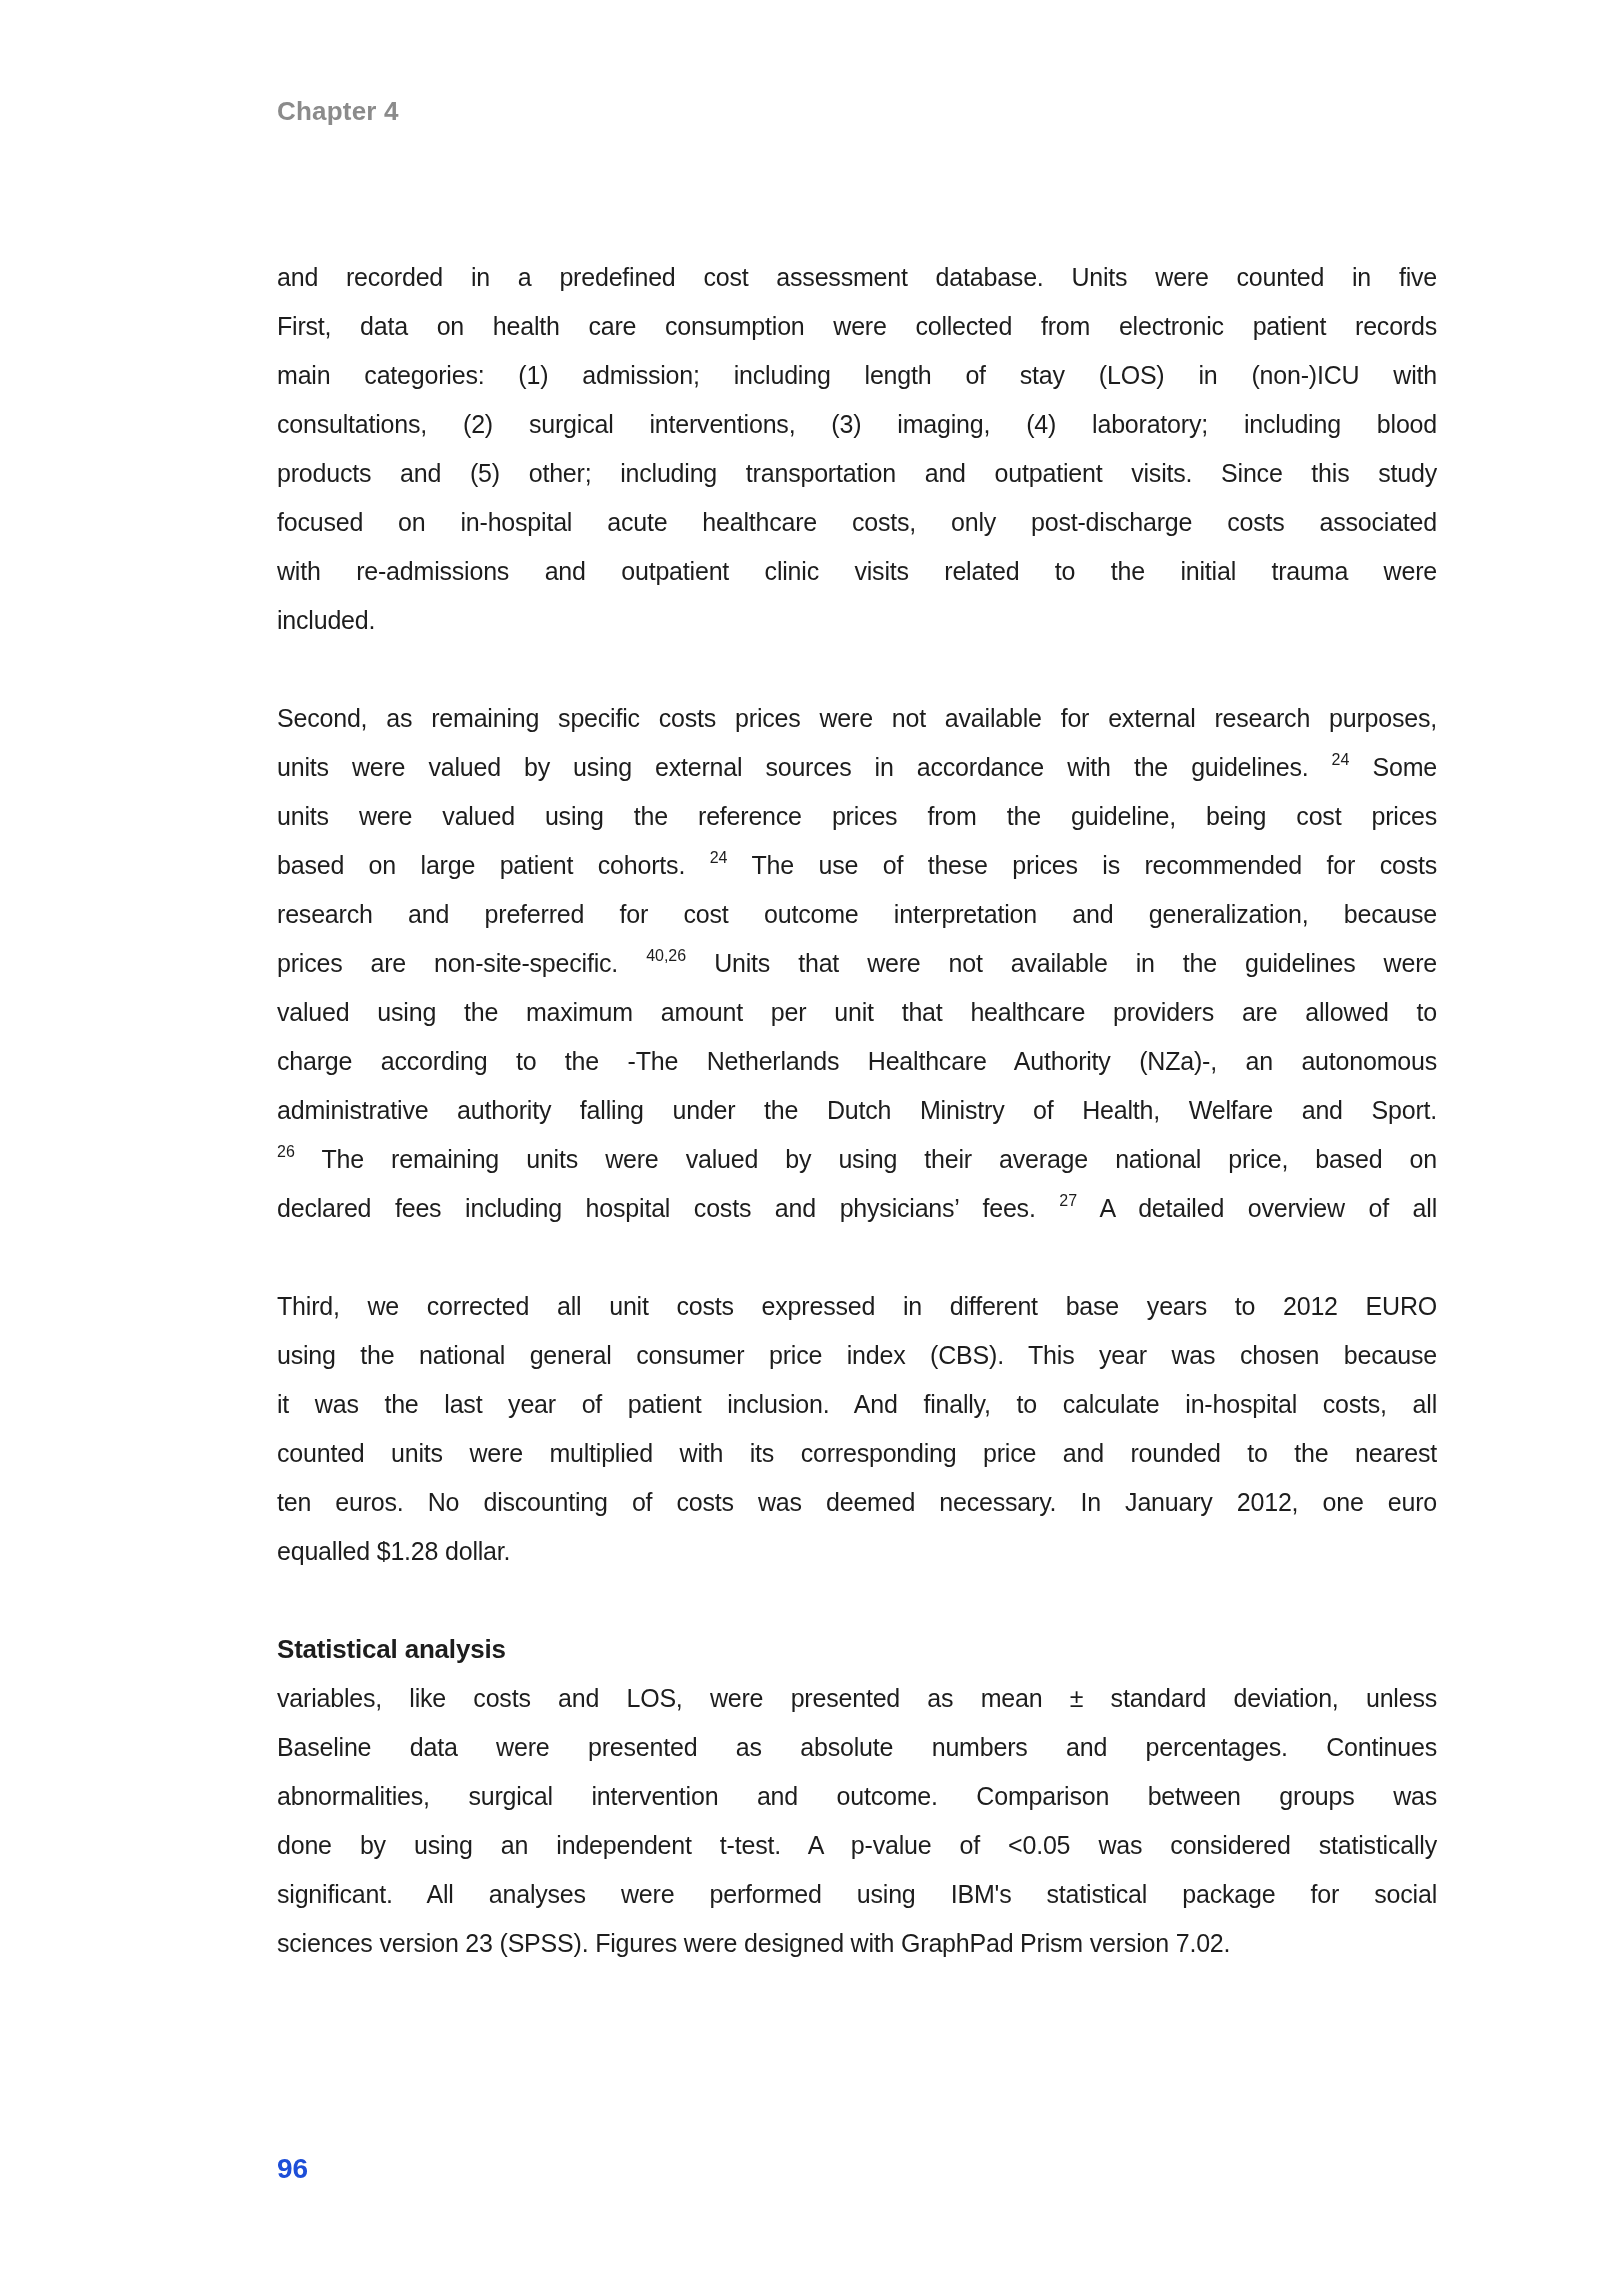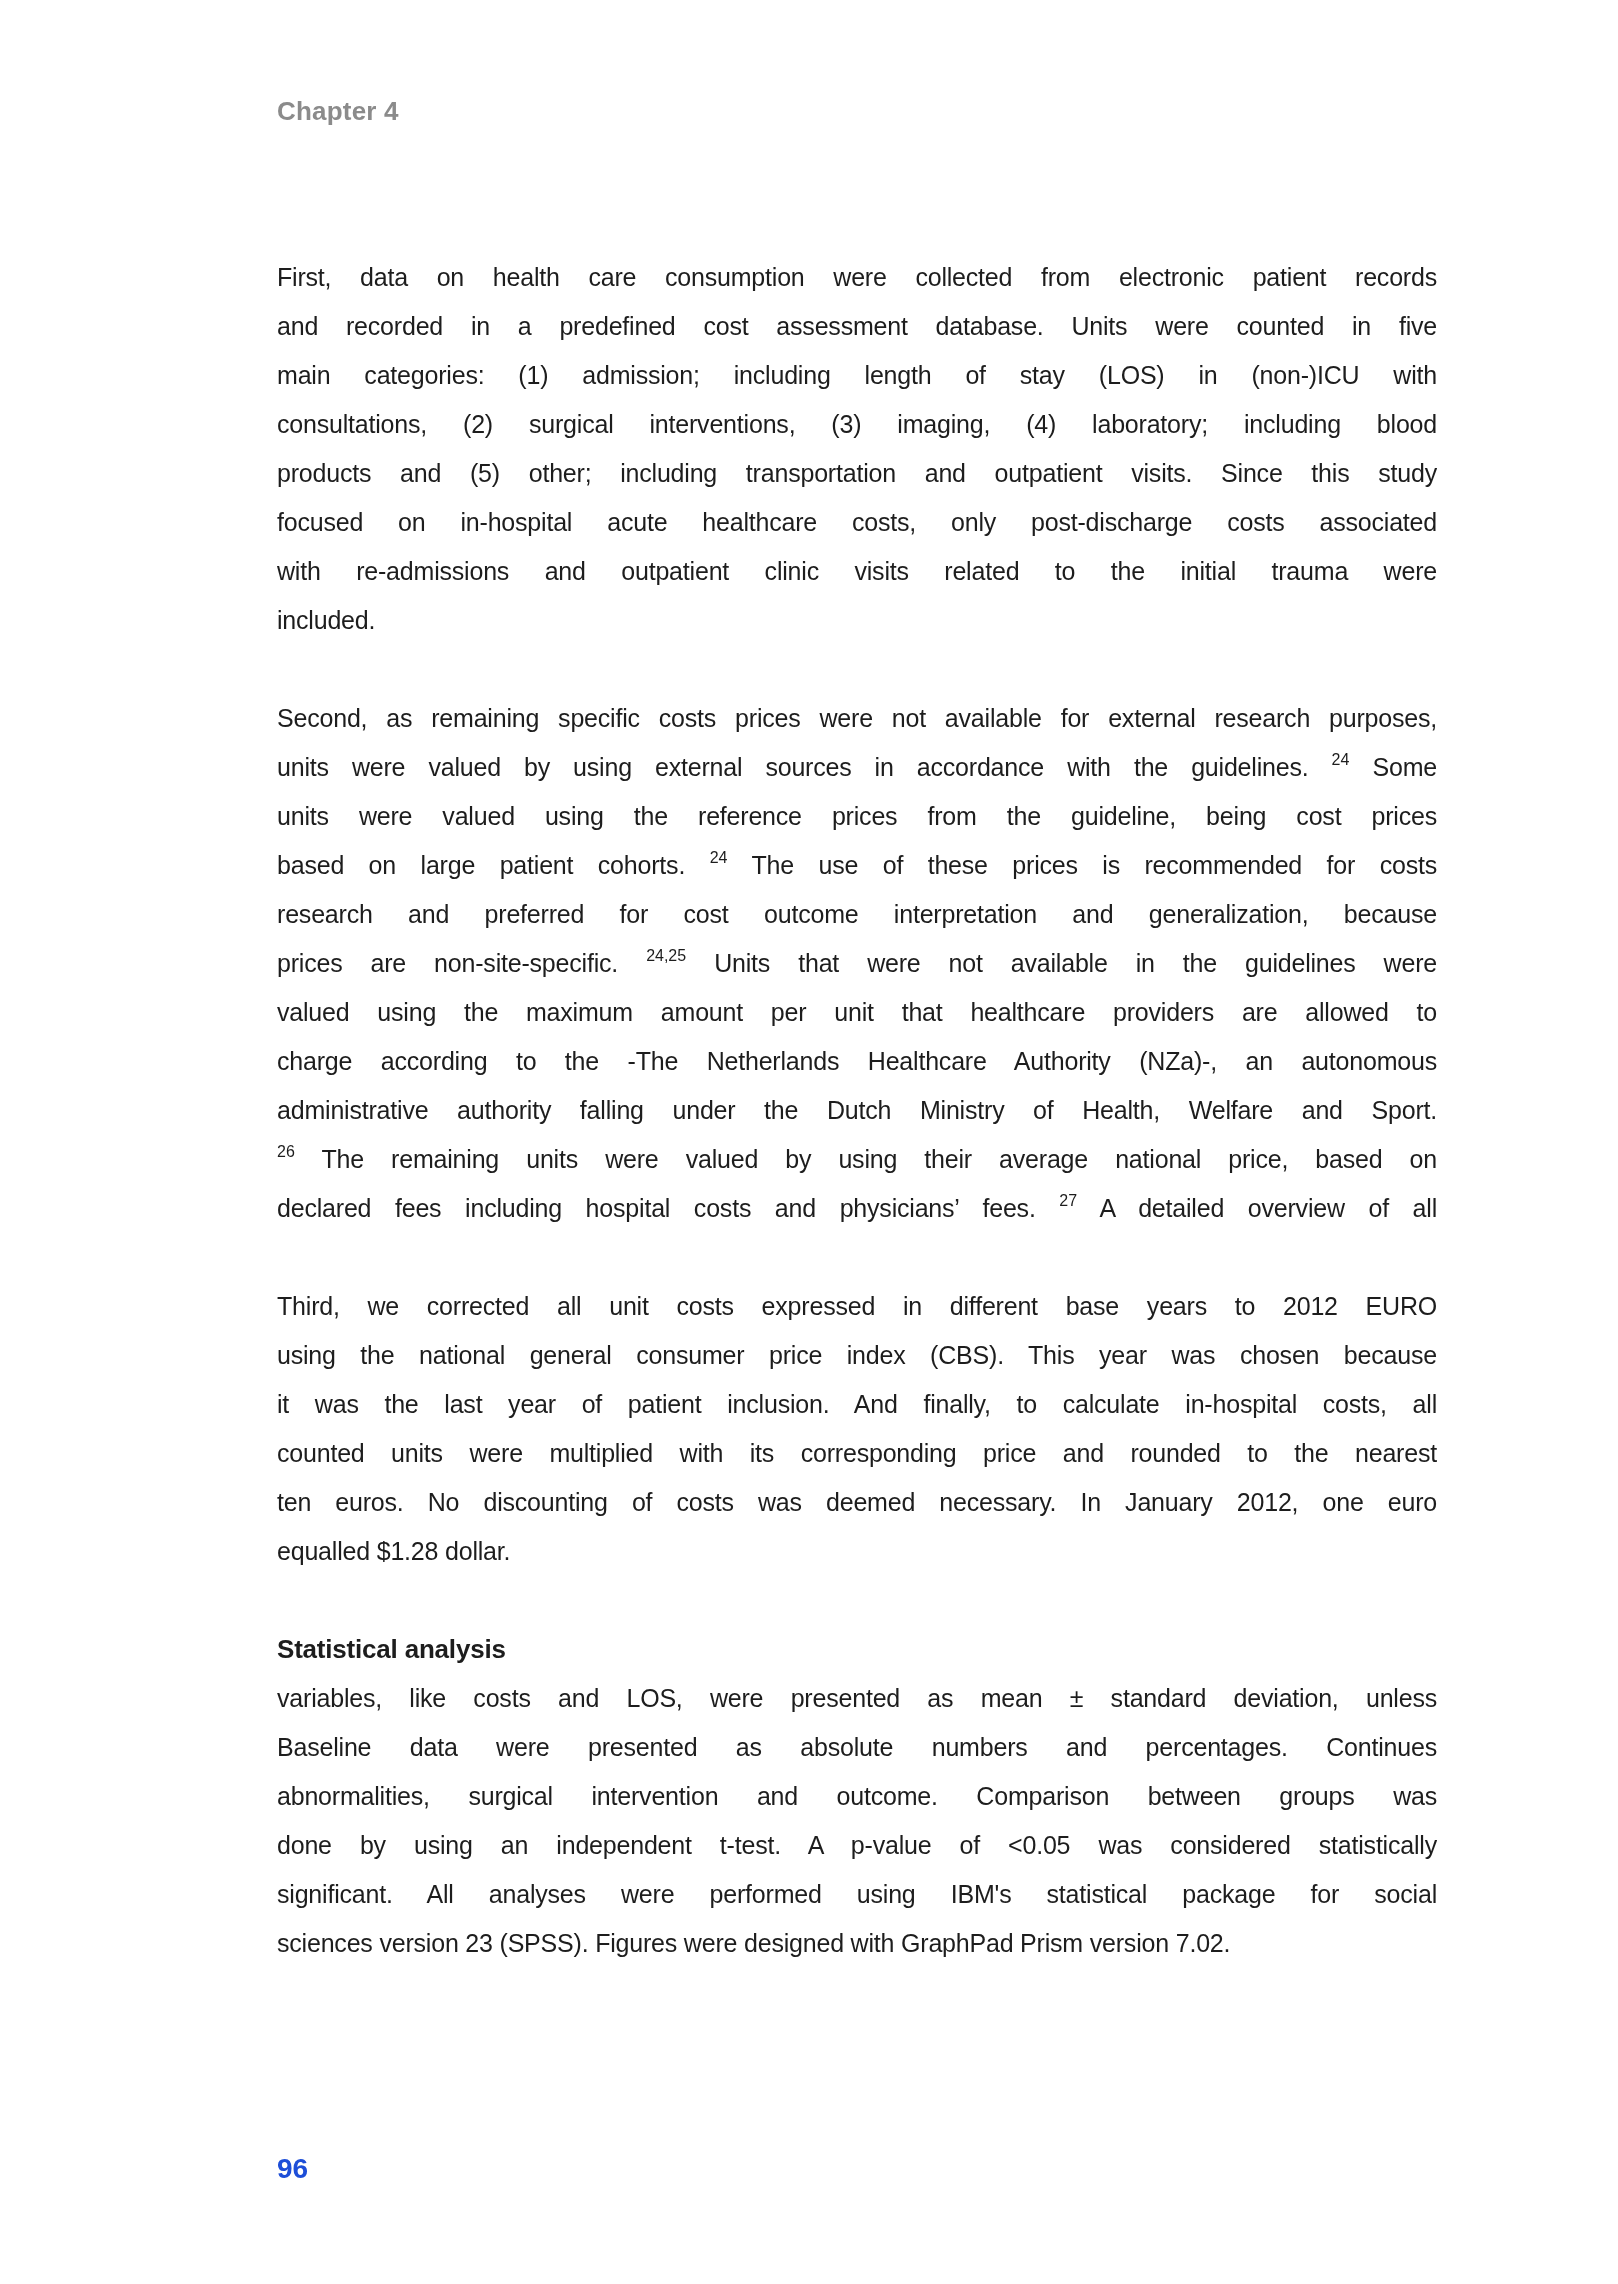--- a/index.html
+++ b/index.html
@@ -74,36 +74,36 @@
   }
 </style>
 </head>
 <body>
 
 <div class="page">
   <div class="running-header">Chapter 4</div>
 
   <div class="text-column">
       <div class="body-par">
+        <div class="line">and recorded in a predefined cost assessment database. Units were counted in five</div>
         <div class="line">First, data on health care consumption were collected from electronic patient records</div>
-        <div class="line">and recorded in a predefined cost assessment database. Units were counted in five</div>
         <div class="line">main categories: (1) admission; including length of stay (LOS) in (non-)ICU with</div>
         <div class="line">consultations, (2) surgical interventions, (3) imaging, (4) laboratory; including blood</div>
         <div class="line">products and (5) other; including transportation and outpatient visits. Since this study</div>
         <div class="line">focused on in-hospital acute healthcare costs, only post-discharge costs associated</div>
         <div class="line">with re-admissions and outpatient clinic visits related to the initial trauma were</div>
         <div class="line last">included.</div>
       </div>
       <div class="body-par">
         <div class="line">Second, as remaining specific costs prices were not available for external research purposes,</div>
         <div class="line">units were valued by using external sources in accordance with the guidelines. <sup>24</sup> Some</div>
         <div class="line">units were valued using the reference prices from the guideline, being cost prices</div>
         <div class="line">based on large patient cohorts. <sup>24</sup> The use of these prices is recommended for costs</div>
         <div class="line">research and preferred for cost outcome interpretation and generalization, because</div>
-        <div class="line">prices are non-site-specific. <sup>24,25</sup> Units that were not available in the guidelines were</div>
+        <div class="line">prices are non-site-specific. <sup>40,26</sup> Units that were not available in the guidelines were</div>
         <div class="line">valued using the maximum amount per unit that healthcare providers are allowed to</div>
         <div class="line">charge according to the -The Netherlands Healthcare Authority (NZa)-, an autonomous</div>
         <div class="line">administrative authority falling under the Dutch Ministry of Health, Welfare and Sport.</div>
         <div class="line"><sup>26</sup> The remaining units were valued by using their average national price, based on</div>
         <div class="line">declared fees including hospital costs and physicians’ fees. <sup>27</sup> A detailed overview of all</div>
       </div>
       <div class="body-par">
         <div class="line">Third, we corrected all unit costs expressed in different base years to 2012 EURO</div>
         <div class="line">using the national general consumer price index (CBS). This year was chosen because</div>
         <div class="line">it was the last year of patient inclusion. And finally, to calculate in-hospital costs, all</div>

